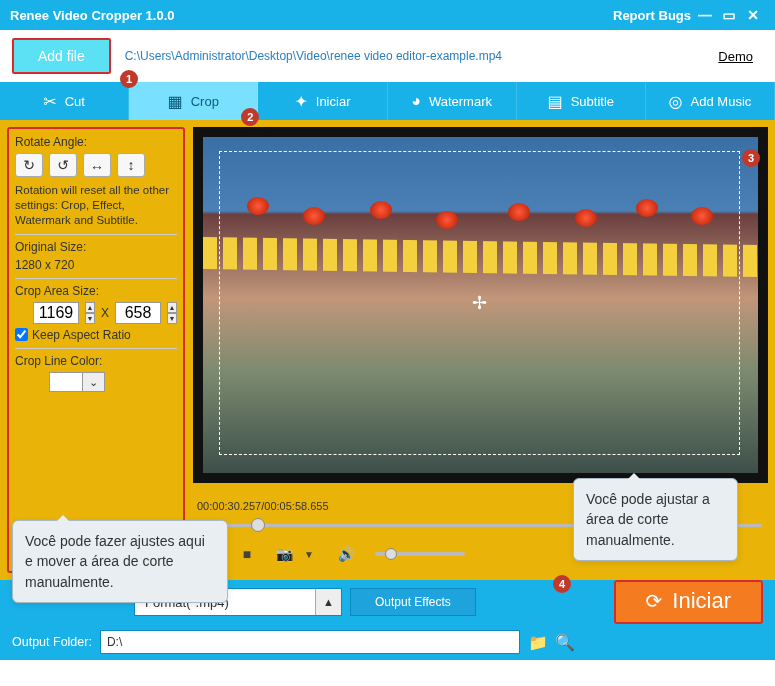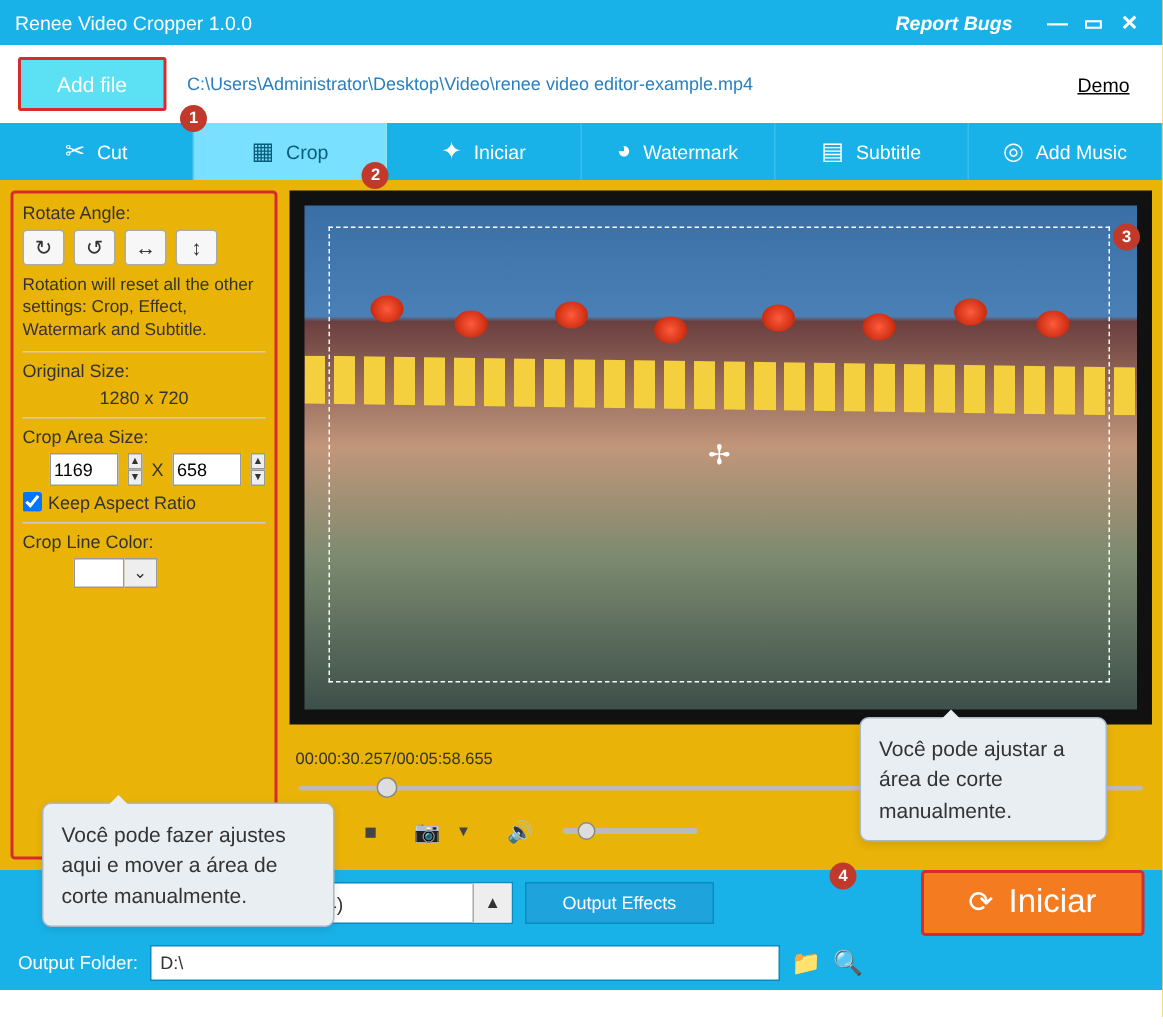--- a/index.html
+++ b/index.html
@@ -1,37 +1,37 @@
 <!DOCTYPE html>
 <html><head>
 <meta charset="utf-8">
 <style>
   * { box-sizing: border-box; margin: 0; padding: 0; font-family: "Segoe UI", Arial, sans-serif; }
   body { background: #fff; width: 775px; height: 686px; overflow: hidden; position: relative; }
   .titlebar { background: #19b2e8; height: 30px; display: flex; align-items: center; padding: 0 10px; color: #fff; font-size: 13px; font-weight: 500; }
-  .titlebar .title { flex: 1; }
-  .titlebar .report { margin-right: 18px; font-weight: 600; cursor: pointer; font-style: italic; }
+  .titlebar .title { flex: 1; font-weight: bold; }
+  .titlebar .report { margin-right: 2px; font-weight: 600; cursor: pointer; }
   .titlebar .winbtn { width: 24px; text-align: center; font-size: 14px; cursor: pointer; font-weight: bold; }
   .toolbar-top { background: #fff; height: 52px; display: flex; align-items: center; padding: 0 12px; position: relative; }
   .add-file-btn { background: #5be0f4; border: 2px solid #d82c2c; color: #fff; font-size: 14px; padding: 8px 24px; border-radius: 2px; cursor: pointer; position: relative; }
   .filepath { color: #2a7fbf; font-size: 12px; margin-left: 14px; flex: 1; }
   .demo { color: #000; font-size: 13px; text-decoration: underline; cursor: pointer; margin-right: 10px; }
   .tabs { display: flex; height: 38px; background: #19b2e8; }
   .tab { flex: 1; display: flex; align-items: center; justify-content: center; gap: 8px; color: #fff; font-size: 13px; cursor: pointer; border-right: 1px solid rgba(255,255,255,0.15); position: relative; }
   .tab.active { background: #79e0ff; color: #0a5d7a; }
   .tab .ticon { font-size: 16px; }
   .mainrow { display: flex; height: 460px; background: #eab308; padding: 7px; gap: 8px; }
   .side { width: 178px; border: 2px solid #d82c2c; border-radius: 3px; padding: 6px; font-size: 12px; color: #333; position: relative; }
   .side-section { border-bottom: 1px solid #ccc; padding-bottom: 6px; margin-bottom: 5px; }
   .side-lbl { margin-bottom: 4px; }
   .rot-btns { display: flex; gap: 6px; margin: 4px 0 6px 0; }
   .rot-btn { width: 28px; height: 24px; border: 1px solid #aaa; border-radius: 3px; background: #f7f7f7; display: flex; align-items: center; justify-content: center; cursor: pointer; font-size: 14px; }
   .hint { font-size: 11.5px; color: #333; line-height: 1.3; }
   .numrow { display: flex; align-items: center; gap: 6px; margin: 4px 0 4px 18px; }
-  .num { width: 46px; height: 22px; border: 1px solid #999; font-size: 12px; padding: 0 2px; }
+  .num { width: 46px; height: 22px; border: 1px solid #999; font-size: 16px; padding: 0 2px; text-align: center; }
   .spin { display: flex; flex-direction: column; width: 14px; }
   .spin div { height: 11px; border: 1px solid #999; background: #eee; font-size: 7px; text-align: center; line-height: 9px; cursor: pointer; }
   .chk { display: flex; align-items: center; gap: 4px; margin-top: 3px; }
   .posrow { display: flex; align-items: center; justify-content: space-between; padding: 2px 6px 2px 18px; }
   .posrow .num { width: 42px; }
   .color-combo { display: flex; align-items: center; gap: 0; margin: 4px 0 0 34px; }
   .color-sw { width: 34px; height: 20px; border: 1px solid #999; background: #fff; }
   .color-dd { width: 22px; height: 20px; border: 1px solid #999; border-left: none; background: #eee; text-align: center; font-size: 11px; line-height: 18px; cursor: pointer; }
   .preview-col { flex: 1; display: flex; flex-direction: column; position: relative; }
   .video { flex: 1; background: #111; position: relative; overflow: hidden; }
@@ -56,21 +56,21 @@
   .fmt-dd { width: 26px; height: 100%; border-left: 1px solid #aaa; background: #eee; text-align: center; line-height: 26px; font-size: 11px; cursor: pointer; }
   .out-set-btn { background: #1fa3dc; border: 1px solid #0a8abf; color: #fff; font-size: 12px; padding: 6px 24px; cursor: pointer; position: relative; }
   .start-btn { background: #f47b20; border: 2px solid #d82c2c; color: #fff; font-size: 22px; padding: 6px 30px 8px 30px; border-radius: 3px; cursor: pointer; display: flex; align-items: center; gap: 10px; margin-left: auto; font-weight: 500; }
   .start-btn .ic { font-size: 20px; }
   .bottom2 { background: #19b2e8; height: 36px; display: flex; align-items: center; padding: 0 12px; gap: 8px; color: #fff; font-size: 12.5px; }
   .out-folder-input { flex: 1; max-width: 420px; height: 24px; border: 1px solid #0a8abf; background: #fff; color: #333; font-size: 12px; padding: 0 6px; }
   .ficon { font-size: 16px; cursor: pointer; }
   .annot-num { position: absolute; width: 18px; height: 18px; background: #c0392b; color: #fff; border-radius: 50%; font-size: 11px; font-weight: bold; display: flex; align-items: center; justify-content: center; z-index: 50; }
   .callout { position: absolute; background: #e8eef2; border: 1px solid #a8b8c4; border-radius: 6px; padding: 10px 12px; font-size: 14px; color: #333; line-height: 1.45; box-shadow: 0 2px 6px rgba(0,0,0,0.1); z-index: 40; }
   .callout::after { content: ""; position: absolute; width: 0; height: 0; }
-  .callout.c1 { left: 28px; top: 520px; width: 195px; margin-top: 15px; }
+  .callout.c1 { left: 12px; top: 520px; width: 216px; }
   .callout.c1::after { top: -16px; left: 40px; border: 10px solid transparent; border-bottom-color: #e8eef2; }
   .callout.c2 { left: 573px; top: 478px; width: 165px; }
   .callout.c2::after { top: -16px; left: 50px; border: 10px solid transparent; border-bottom-color: #e8eef2; }
 </style>
 </head>
 <body>
 
 <div class="titlebar">
   <div class="title">Renee Video Cropper 1.0.0</div>
   <div class="report">Report Bugs</div>
@@ -122,21 +122,21 @@
       <div class="rot-btns">
         <div class="rot-btn">↻</div>
         <div class="rot-btn">↺</div>
         <div class="rot-btn">↔</div>
         <div class="rot-btn">↕</div>
       </div>
       <div class="hint">Rotation will reset all the other settings: Crop, Effect, Watermark and Subtitle.</div>
     </div>
     <div class="side-section">
       <div class="side-lbl">Original Size:</div>
-      <div style="text-align:center">1280 x 720</div>
+      <div style="">1280 x 720</div>
     </div>
     <div class="side-section">
       <div class="side-lbl">Crop Area Size:</div>
       <div class="numrow">
         <input class="num" value="1169" style="">
         <div class="spin">
             <div>▲</div>
             <div>▼</div>
           </div>
         <span>X</span>

